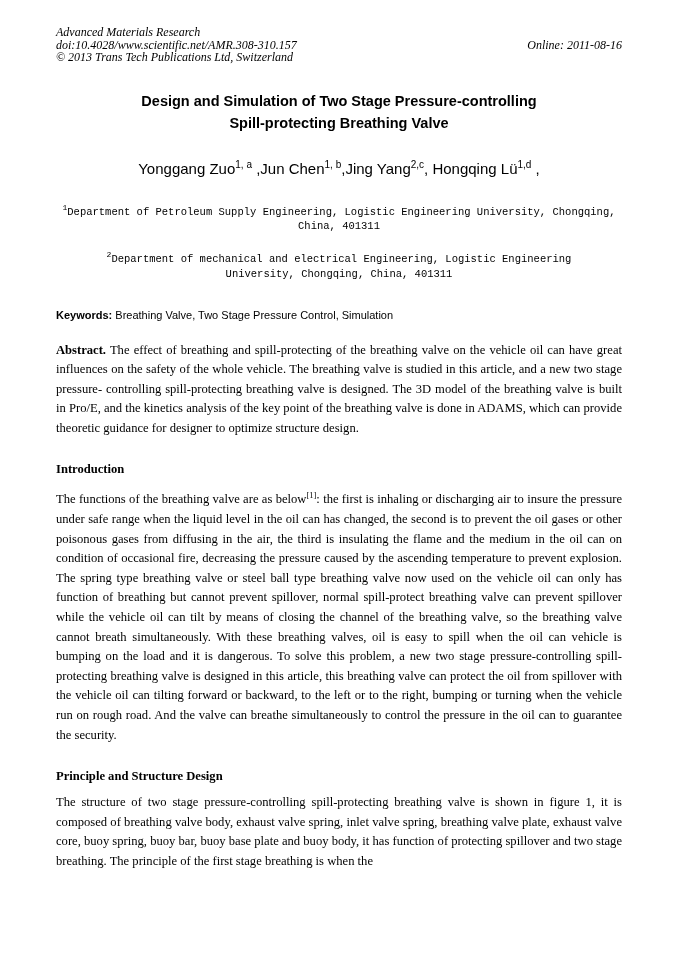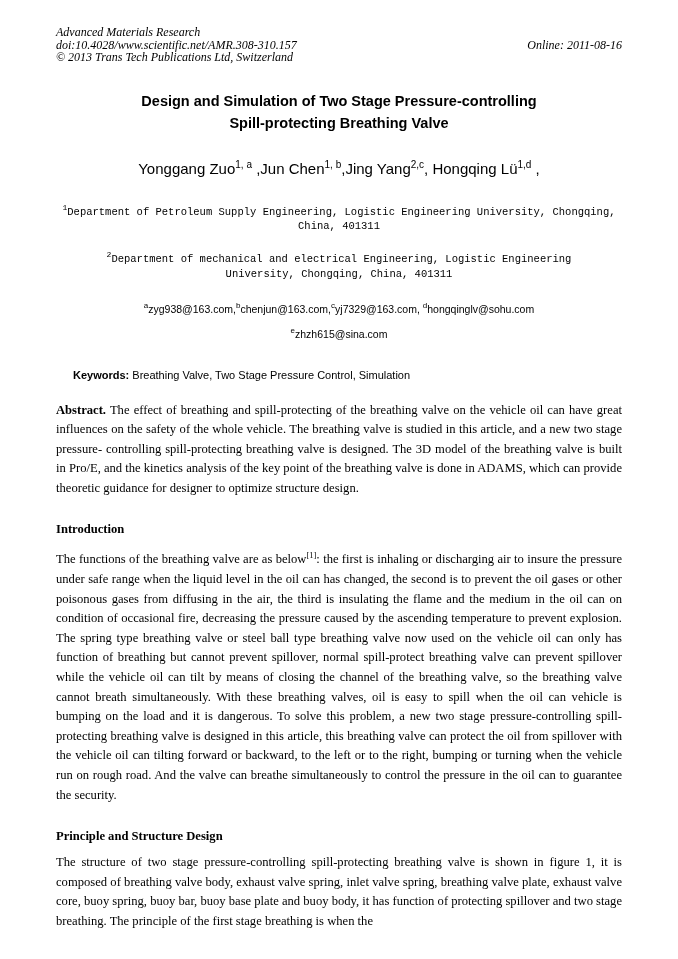--- a/index.html
+++ b/index.html
@@ -93,21 +93,20 @@
   }
   
   .keywords {
     margin-top: 26px;
     font-family: "Liberation Sans", sans-serif;
     font-size: 11px;
     line-height: 15px;
   }
   .keywords b {
     font-weight: bold;
-    margin-left: 17px;
   }
   
   .abstract {
     margin-top: 18px;
     text-align: justify;
     font-size: 12.6px;
     line-height: 19.5px;
   }
   .abstract b {
     font-weight: bold;
@@ -157,24 +156,20 @@
 
 
   <div class="affil">
     <sup>1</sup><span>Department of Petroleum Supply Engineering, Logistic Engineering University, Chongqing, China, 401311</span>
   </div>
 
   <div class="affil second">
     <sup>2</sup><span>Department of mechanical and electrical Engineering, Logistic Engineering University, Chongqing, China, 401311</span>
   </div>
 
-  <div class="emails">
-    <div><sup>a</sup><span>zyg938@163.com,</span><sup>b</sup><span>chenjun@163.com,</span><sup>c</sup><span>yj7329@163.com, </span><sup>d</sup><span>hongqinglv@sohu.com</span></div>
-    <div class="second-line"><sup>e</sup><span>zhzh615@sina.com</span></div>
-  </div>
 
   <div class="keywords">
     <b>Keywords:</b><span> Breathing Valve, Two Stage Pressure Control, Simulation</span>
   </div>
 
   <div class="abstract">
     <b>Abstract.</b><span> The effect of breathing and spill-protecting of the breathing valve on the vehicle oil can have great influences on the safety of the whole vehicle. The breathing valve is studied in this article, and a new two stage pressure- controlling spill-protecting breathing valve is designed. The 3D model of the breathing valve is built in Pro/E, and the kinetics analysis of the key point of the breathing valve is done in ADAMS, which can provide theoretic guidance for designer to optimize structure design.</span>
   </div>
 
   <div class="section-head">Introduction</div>

